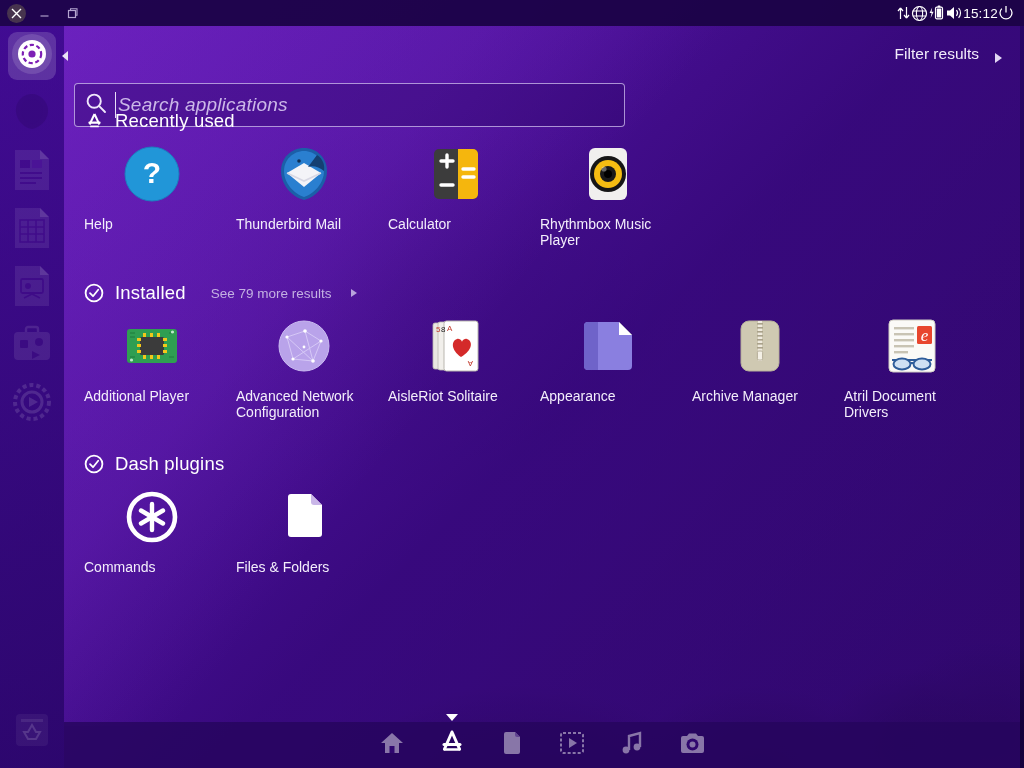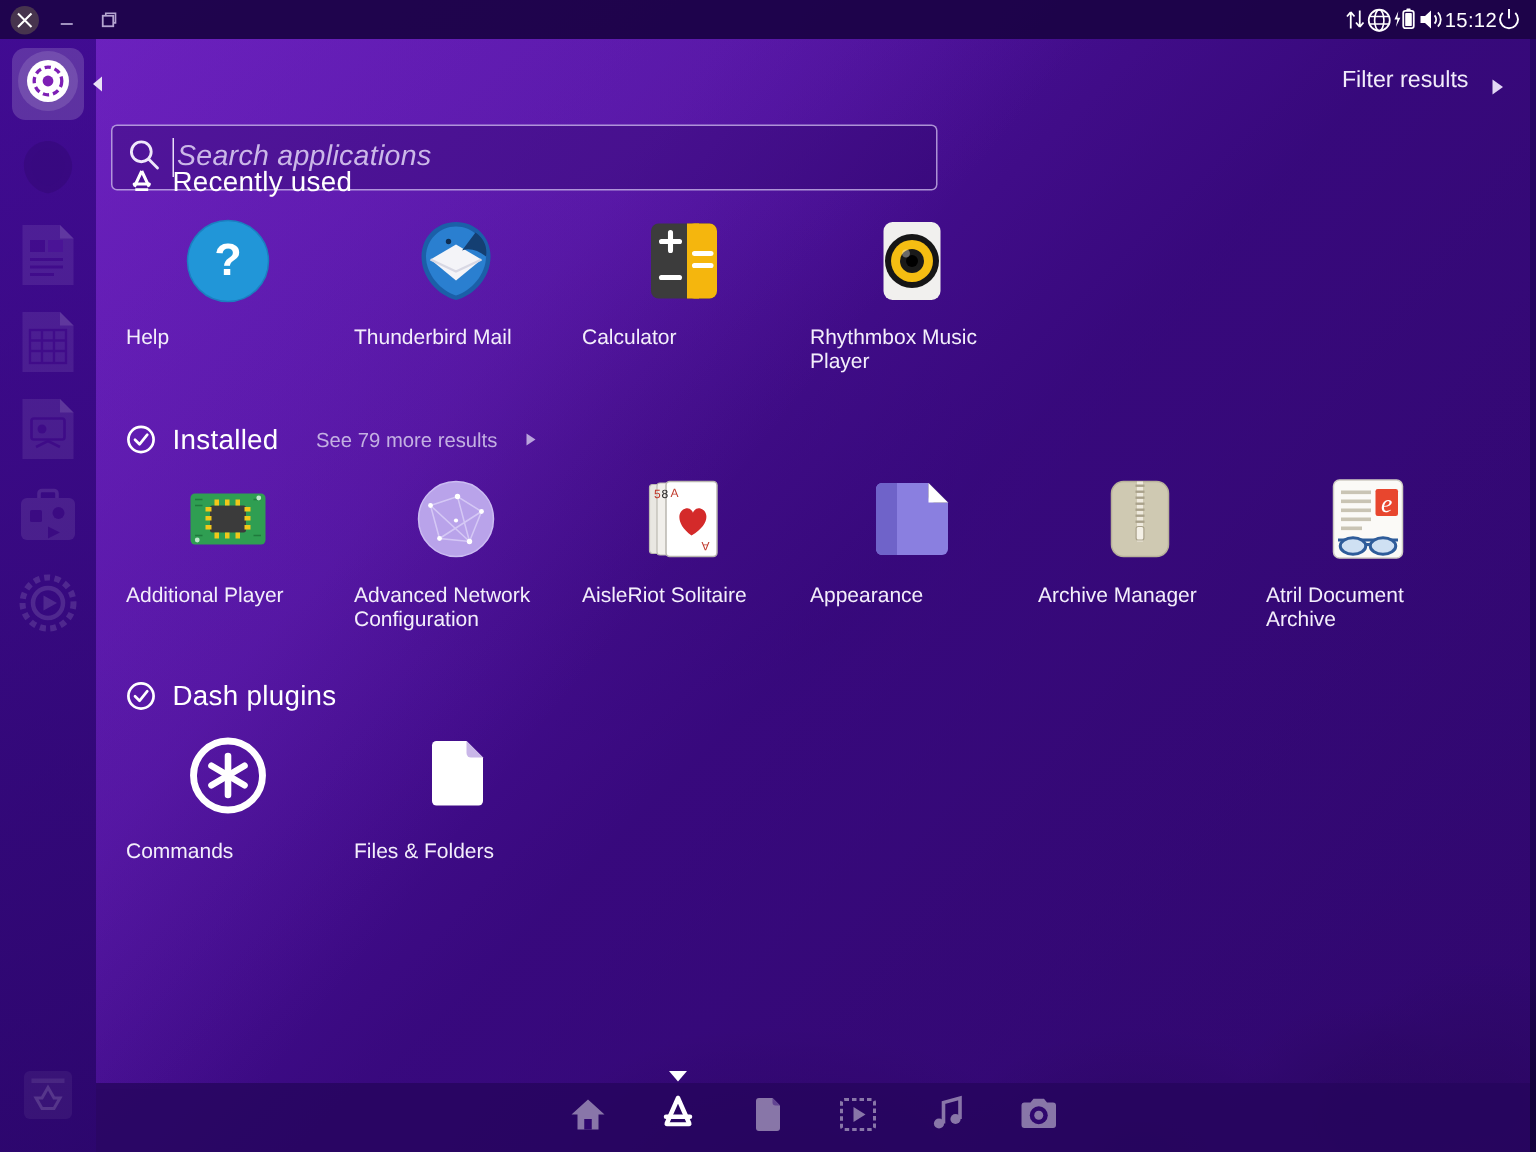--- a/index.html
+++ b/index.html
@@ -510,21 +510,21 @@
             <rect x="34" y="9" width="15" height="18" rx="1.5" fill="#e8462e"></rect>
             <text x="41.5" y="24" font-size="17" fill="#ffffff" text-anchor="middle" font-family="Liberation Serif, serif" font-style="italic">e</text>
             <g stroke="#2e5c9a" stroke-width="2" fill="none">
               <path d="M9 43 H49"></path>
               <ellipse cx="19" cy="47" rx="8.5" ry="5.5" fill="#cfe0f3"></ellipse>
               <ellipse cx="39" cy="47" rx="8.5" ry="5.5" fill="#cfe0f3"></ellipse>
               <path d="M27.5 46 H30.5"></path>
             </g>
           </svg>
         </span>
-        <span class="app-label">Atril Document Archive</span>
+        <span class="app-label">Atril Document Drivers</span>
       </div>
     </div>
   </div>
 
   <div id="sec-plugins">
     <div class="section-head">
       <span class="sec-icon">
         <svg width="20" height="20" viewBox="0 0 20 20">
           <circle cx="10" cy="10" r="8.4" fill="none" stroke="#fff" stroke-width="1.8"></circle>
           <path d="M6 10.2 L9 13.2 L14.2 6.8" fill="none" stroke="#fff" stroke-width="1.8" stroke-linecap="round" stroke-linejoin="round"></path>

